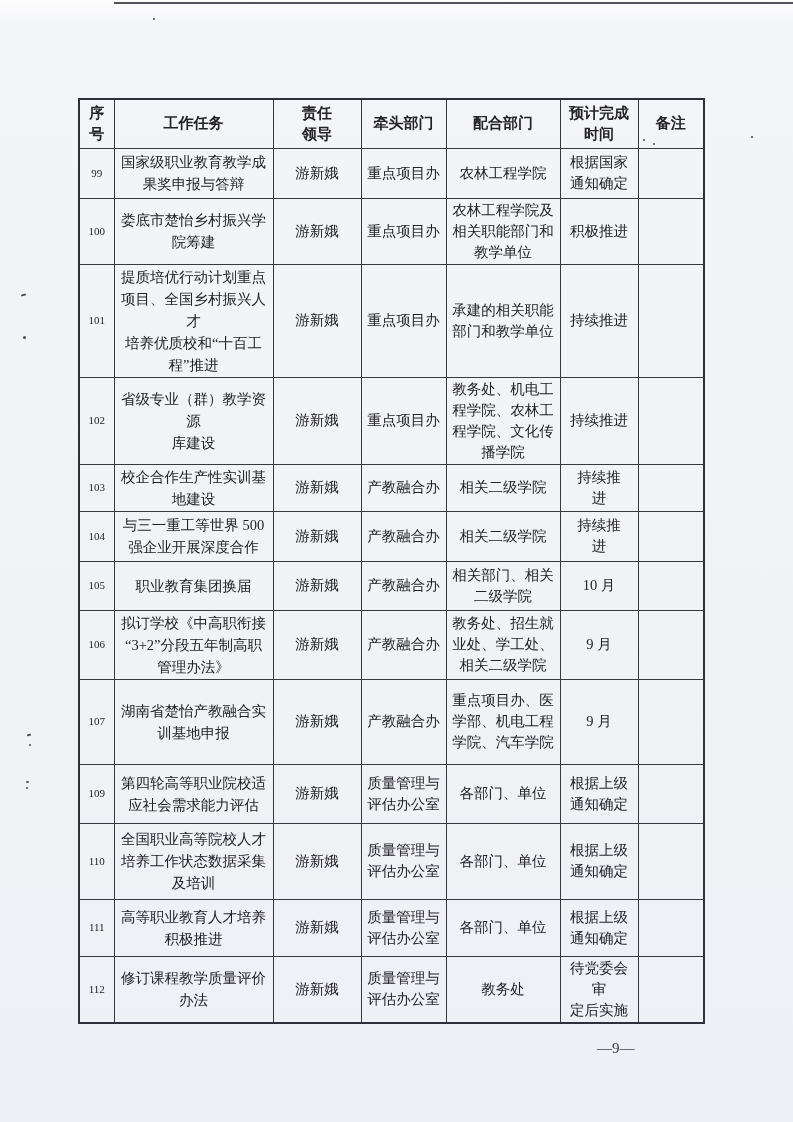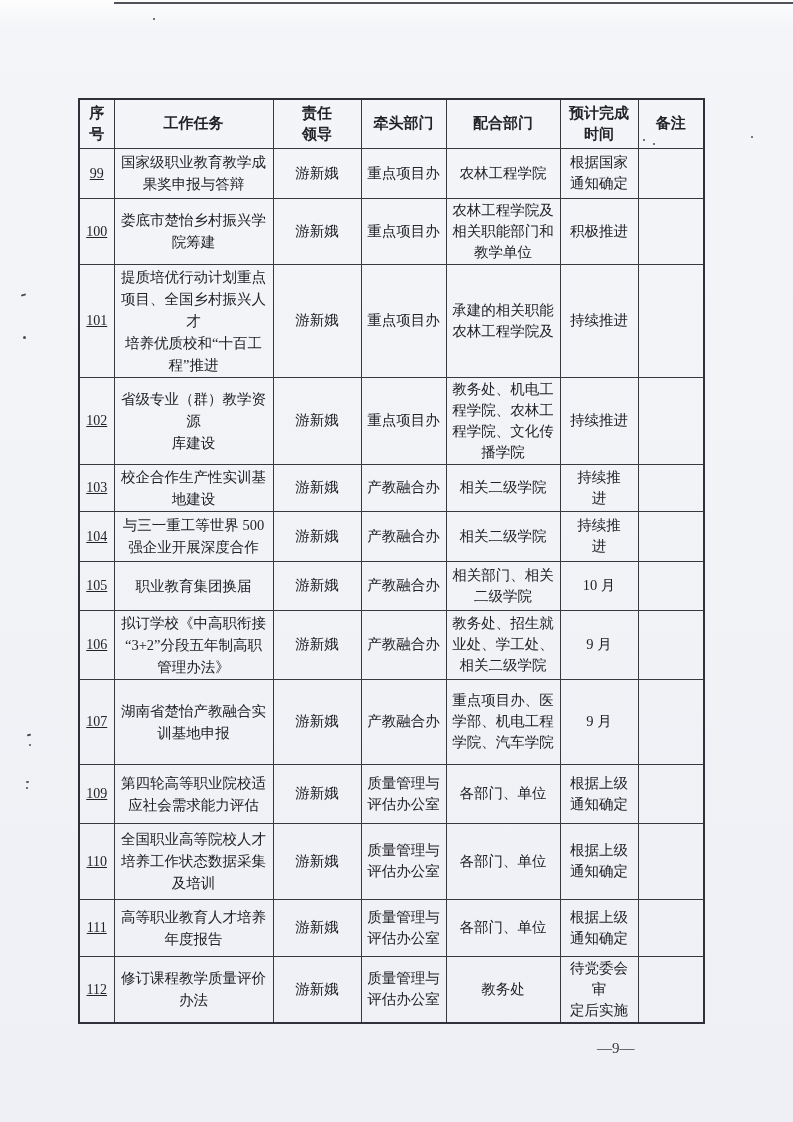--- a/index.html
+++ b/index.html
@@ -54,21 +54,21 @@
     color: #222228;
     overflow: hidden;
   }
   .worktable { border: 2px solid #30303a; }
   .worktable thead tr { height: 49px; }
   .worktable th {
     font-weight: 700;
     font-size: 15px;
     line-height: 21px;
   }
-  .worktable td.c-no { font-size: 14px; text-decoration: underline; }
+  .worktable td.c-no { font-size: 11px; }
   .worktable td.c-task { line-height: 22px; margin-top: 6px; }
 
   .page-number {
     position: absolute;
     left: 597px;
     top: 1040px;
     font-size: 15px;
     color: #3a3a40;
     letter-spacing: 0px;
   }
@@ -141,21 +141,21 @@
         </tr>
         <tr style="height: 93px;">
           <td class="c-no">101</td>
           <td class="c-task">提质培优行动计划重点
 项目、全国乡村振兴人才
 培养优质校和“十百工
 程”推进</td>
           <td class="c-leader">游新娥</td>
           <td class="c-lead">重点项目办</td>
           <td class="c-support">承建的相关职能
-农林工程学院及</td>
+部门和教学单位</td>
           <td class="c-deadline">持续推进</td>
           <td class="c-note"></td>
         </tr>
         <tr style="height: 83px;">
           <td class="c-no">102</td>
           <td class="c-task">省级专业（群）教学资源
 库建设</td>
           <td class="c-leader">游新娥</td>
           <td class="c-lead">重点项目办</td>
           <td class="c-support">教务处、机电工
@@ -243,21 +243,21 @@
           <td class="c-lead">质量管理与
 评估办公室</td>
           <td class="c-support">各部门、单位</td>
           <td class="c-deadline">根据上级
 通知确定</td>
           <td class="c-note"></td>
         </tr>
         <tr style="height: 57px;">
           <td class="c-no">111</td>
           <td class="c-task">高等职业教育人才培养
-年度报告</td>
+积极推进</td>
           <td class="c-leader">游新娥</td>
           <td class="c-lead">质量管理与
 评估办公室</td>
           <td class="c-support">各部门、单位</td>
           <td class="c-deadline">根据上级
 通知确定</td>
           <td class="c-note"></td>
         </tr>
         <tr style="height: 57px;">
           <td class="c-no">112</td>

